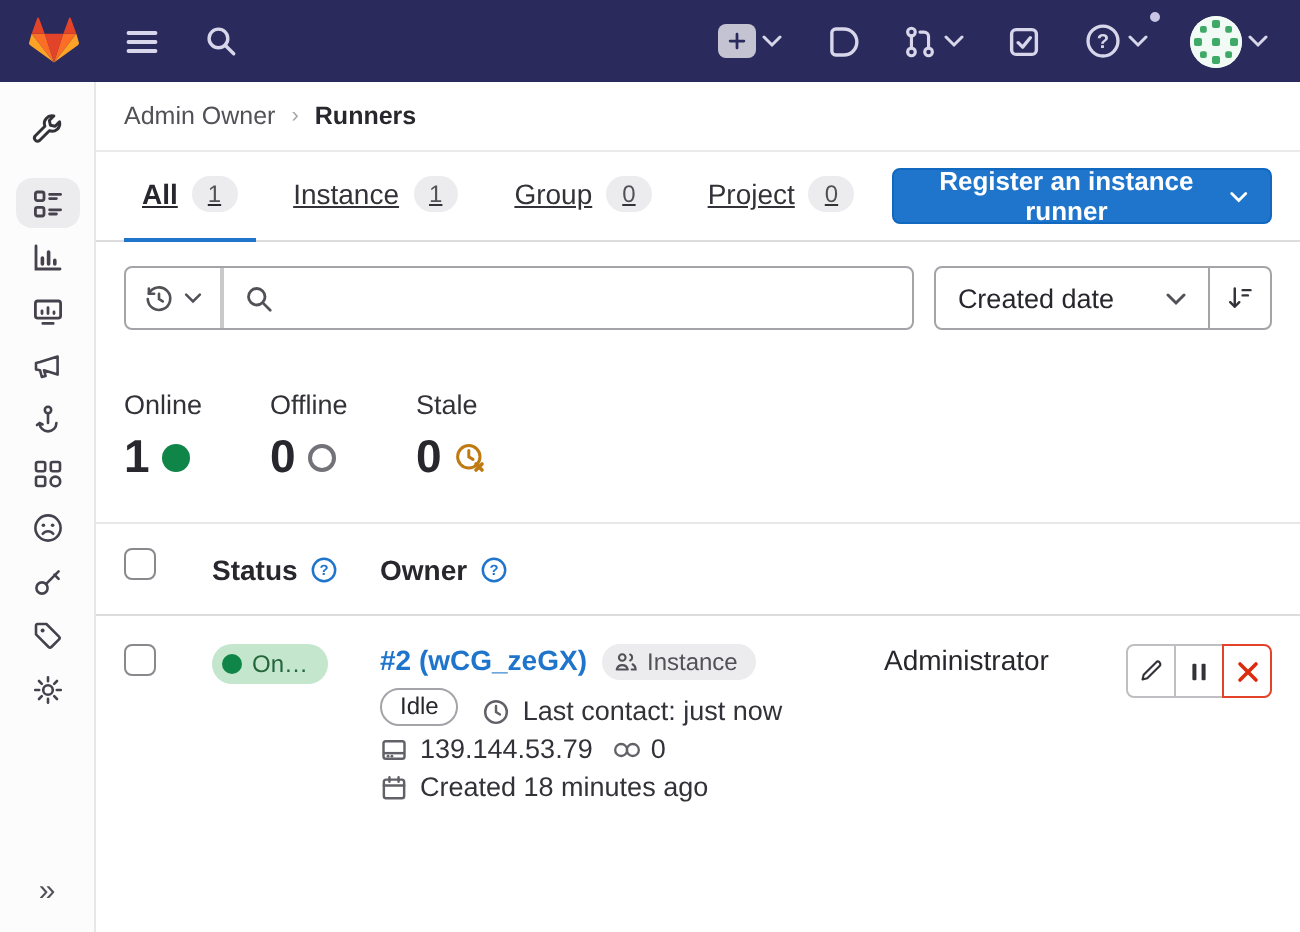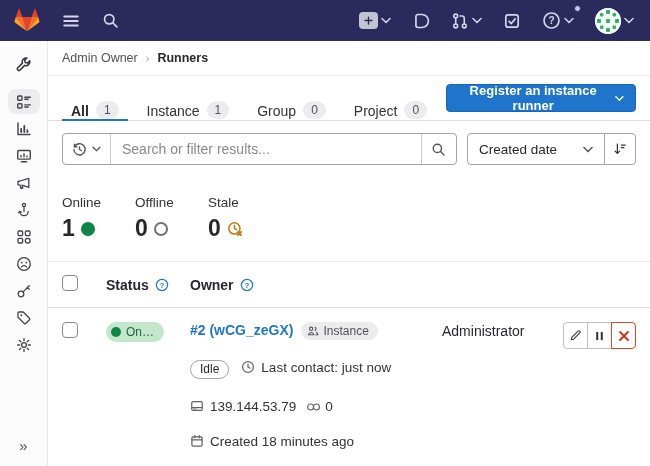--- a/index.html
+++ b/index.html
@@ -52,24 +52,24 @@
   
   .breadcrumb { display: flex; align-items: center; gap: 8px; padding: 10px 14px;
     font-size: 12.5px; color: #535158; border-bottom: 1px solid #eaeaec; }
   .breadcrumb .crumb-link { color: #535158; text-decoration: none; cursor: pointer; }
   .breadcrumb .sep { color: #a4a3a8; font-size: 11px; }
   .breadcrumb .current { color: #28272d; font-weight: 700; }
 
   
   .tabs-row { display: flex; align-items: center; padding: 0 14px;
     border-bottom: 1px solid #dcdcde; height: 45px; }
-  .tab { display: flex; align-items: flex-end; gap: 7px; padding: 0 9px; height: 45px;
+  .tab { display: flex; align-items: center; gap: 7px; padding: 0 9px; height: 45px;
     font-size: 14px; color: #333238; cursor: pointer; margin-right: 10px;
     border-bottom: 2px solid transparent; background: none; border-top: none;
-    border-left: none; border-right: none; }
+    border-left: none; border-right: none; text-decoration: underline; }
   .tab.active { font-weight: 700; border-bottom-color: #1f75cb; color: #28272d; }
   .count-badge { background: #ececef; border-radius: 10px; padding: 0 8px; font-size: 12px;
     line-height: 18px; color: #535158; font-weight: 400; }
   .register-btn { margin-left: auto; background: #1f75cb; border: 1px solid #1068bf;
     color: #fff; font-size: 13px; font-weight: 600; border-radius: 4px; height: 28px;
     padding: 0 11px; display: flex; align-items: center; gap: 7px; cursor: pointer;
     font-family: inherit; }
 
   
   .filter-row { display: flex; gap: 10px; padding: 12px 14px; }
@@ -113,21 +113,21 @@
   .status-badge .sdot { width: 10px; height: 10px; border-radius: 50%; background: #108548; flex: none; }
   .status-badge .stext { font-size: 12px; color: #24663b; white-space: nowrap; overflow: hidden;
     text-overflow: ellipsis; max-width: 34px; }
 
   .runner-cell { display: flex; flex-direction: column; gap: 4px; }
   .runner-line1 { display: flex; align-items: flex-start; gap: 8px; }
   .runner-title { color: #1f75cb; font-weight: 600; font-size: 14px; text-decoration: none; cursor: pointer; }
   .type-badge { display: inline-flex; align-items: center; gap: 4px; background: #ececef;
     border-radius: 10px; padding: 2px 9px 2px 6px; font-size: 12px; color: #535158; }
   .version-line { font-size: 13.5px; color: #333238; }
-  .meta-line { display: flex; align-items: flex-start; gap: 6px; font-size: 13.5px; color: #333238; margin-top: 16px; }
+  .meta-line { display: flex; align-items: flex-end; gap: 6px; font-size: 13.5px; color: #333238; }
   .meta-line .micon { color: #626168; flex: none; }
   .idle-badge { border: 1px solid #a4a3a8; border-radius: 10px; padding: 0 9px; font-size: 12px;
     line-height: 17px; color: #28272d; margin-right: 6px; }
   .jobs-link { display: inline-flex; align-items: center; gap: 4px; color: #333238; margin-left: 4px; }
 
   .owner-link { font-size: 14px; color: #28272d; text-decoration: none; cursor: pointer; }
 
   .actions-cell { display: flex; justify-content: flex-end; }
   .btn-group { display: inline-flex; }
   .icon-btn { width: 25px; height: 27px; background: #fff; border: 1px solid #bfbfc3;
@@ -377,21 +377,20 @@
         <button class="history-btn">
           <svg width="15" height="15" viewBox="0 0 16 16">
             <path d="M2.6 5.2A6 6 0 1 1 2 8" stroke="currentColor" stroke-width="1.4" fill="none" stroke-linecap="round"></path>
             <path d="M2.6 2.4v2.8h2.8" stroke="currentColor" stroke-width="1.4" fill="none" stroke-linecap="round" stroke-linejoin="round"></path>
             <path d="M8 5.2V8l2 1.3" stroke="currentColor" stroke-width="1.4" fill="none" stroke-linecap="round"></path>
           </svg>
           <svg width="9" height="6" viewBox="0 0 10 7">
             <path d="M1 1.5l4 4 4-4" stroke="currentColor" stroke-width="1.5" fill="none" stroke-linecap="round"></path>
           </svg>
         </button>
-        <input class="search-input" placeholder="Search or filter results..." style="">
         <button class="search-go">
           <svg width="15" height="15" viewBox="0 0 16 16">
             <circle cx="6.8" cy="6.8" r="4.4" stroke="currentColor" stroke-width="1.5" fill="none"></circle>
             <path d="M10.2 10.2 14 14" stroke="currentColor" stroke-width="1.5" stroke-linecap="round"></path>
           </svg>
         </button>
       </div>
       <div class="sort-group">
         <button class="sort-dropdown">
           <span>Created date</span>

